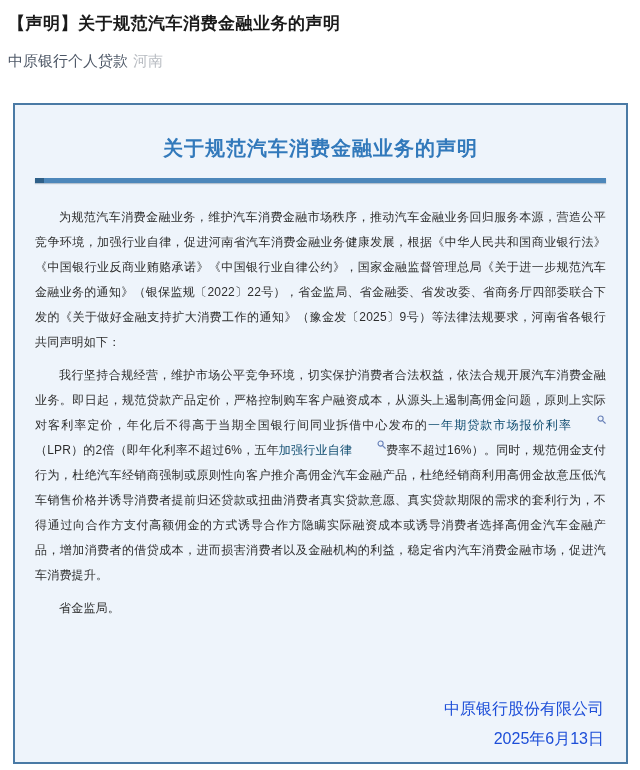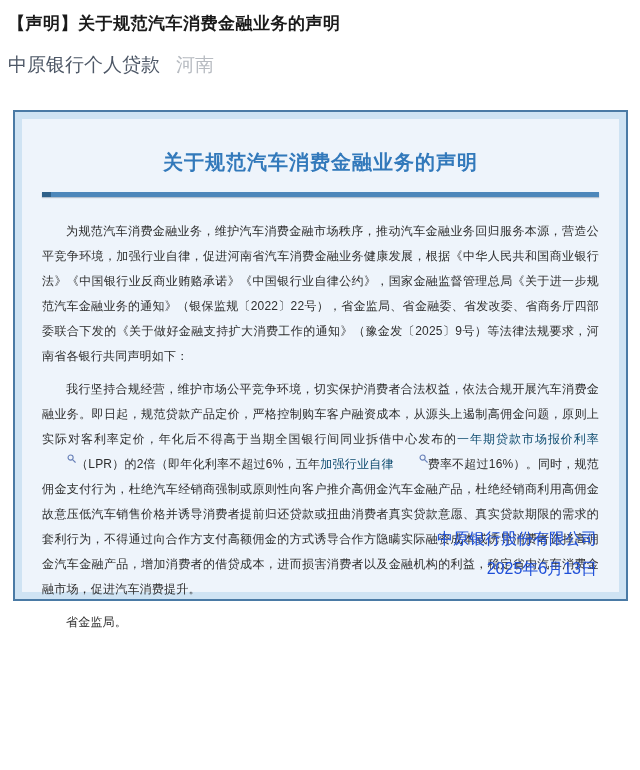--- a/index.html
+++ b/index.html
@@ -22,42 +22,41 @@
     margin: 0 0 16px 0;
     font-size: 17px;
     line-height: 1.4;
     font-weight: 700;
     color: #1a1a1a;
     letter-spacing: 0.5px;
   }
   .byline {
     display: flex;
     align-items: flex-start;
-    font-size: 19px;
-    gap: 16px;
+    font-size: 15px;
+    gap: 5px;
     white-space: nowrap;
   }
   .byline .account {
     color: #4d5766;
     cursor: pointer;
   }
   .byline .meta {
     color: #b8bcc2;
     display: flex;
     gap: 16px;
   }
 
   
   .stationery-outer {
     margin: 32px 12px 0 13px;
-    height: 491px;
+    height: 661px;
     box-sizing: border-box;
     border: 2px solid #4a7aa5;
     background: #cfe3f3;
-    padding: 7px;
   }
   .stationery-inner {
     position: relative;
     height: 100%;
     box-sizing: border-box;
     background: #eef4fb;
     padding: 30px 20px 10px 20px;
   }
 
   .statement-heading {

